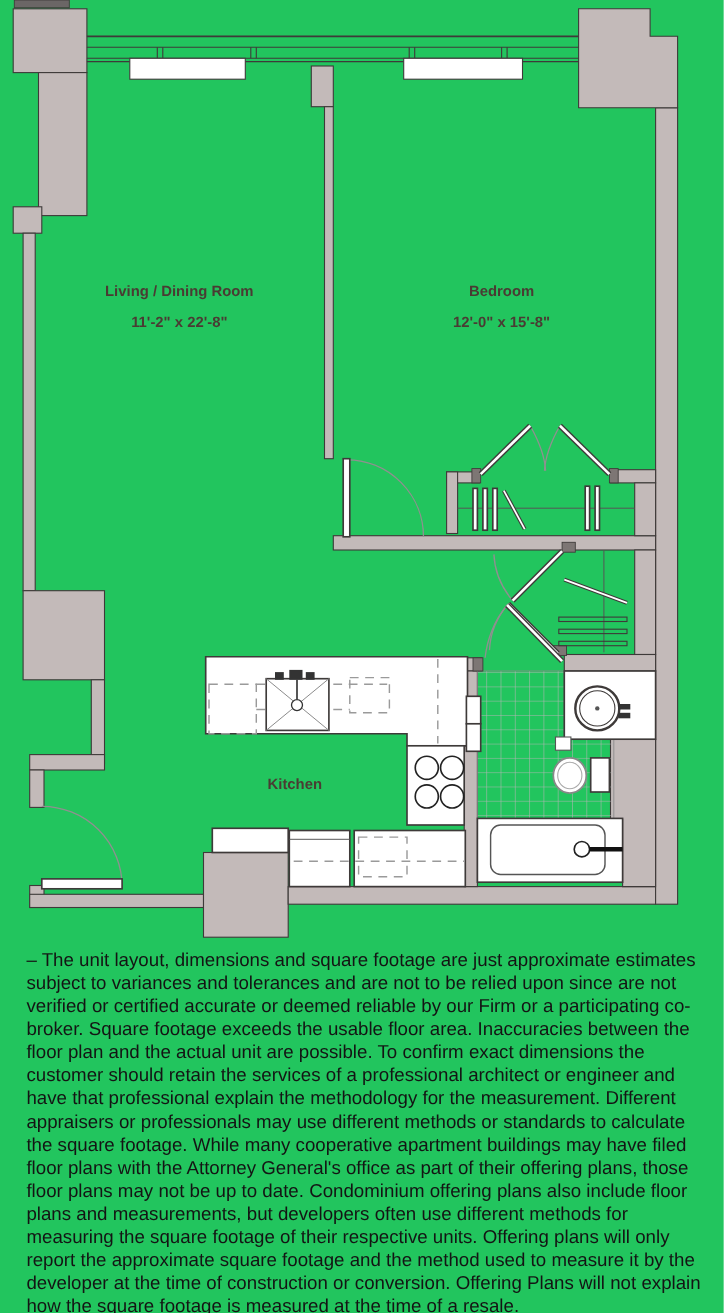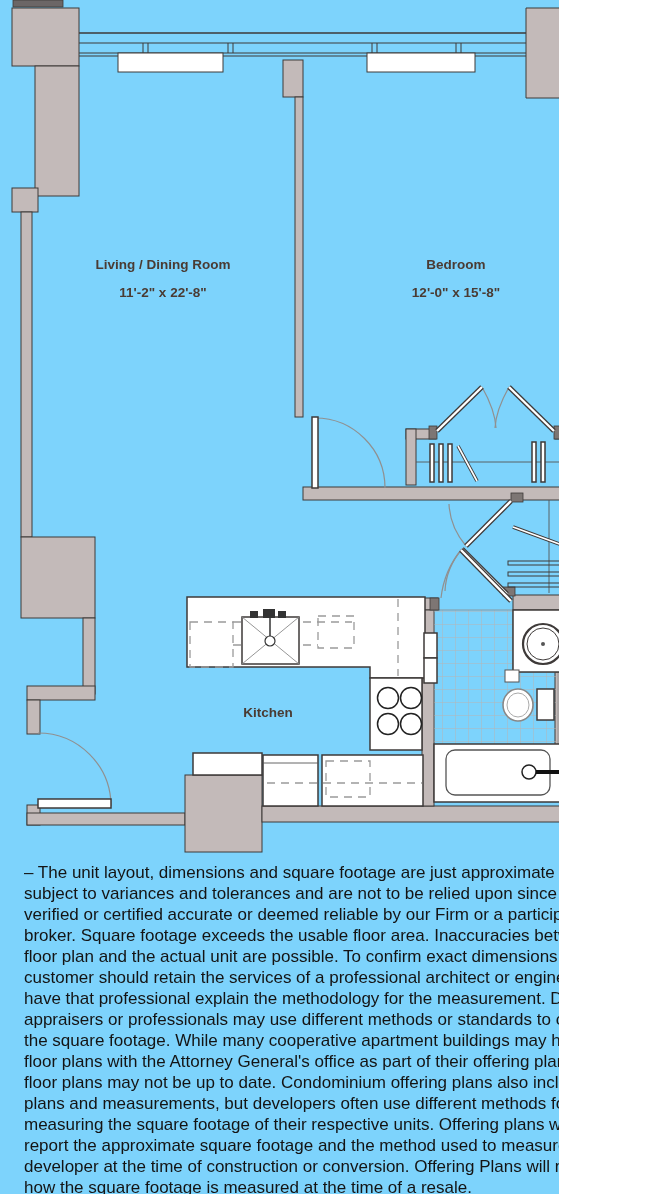--- a/index.html
+++ b/index.html
@@ -1,16 +1,16 @@
 <!DOCTYPE html>
 <html style="--wall-fill: #c3bab9; --wall-outline: #3e3a39; --label-color: #4a3b33; --arc-color: #909090;"><head>
 <meta charset="utf-8">
 <style>
   html,body{margin:0;padding:0;background:#fff;}
-  #page{position:relative;width:559px;height:1194px;background:#7dd3fc;overflow:hidden;
+  #page{position:relative;width:658px;height:1194px;background:#22c55e;overflow:hidden;
         font-family:"Liberation Sans", sans-serif;}
   #plan{position:absolute;left:0;top:0;}
   .wall{fill:var(--wall-fill);stroke:var(--wall-outline);stroke-width:1;}
   .stub{fill:#7d7674;stroke:var(--wall-outline);stroke-width:0.8;}
   .fixture{fill:#ffffff;stroke:var(--wall-outline);stroke-width:1.5;}
   .thinline{stroke:#555;stroke-width:0.9;fill:none;}
   .winline{stroke:#3e3a39;fill:none;}
   .arc{stroke:var(--arc-color);stroke-width:1.2;fill:none;}
   .dashed{stroke:#9a9a9a;stroke-width:1.3;fill:none;stroke-dasharray:8 6;}
   .panel-dark{stroke:#3e3a39;stroke-width:5;fill:none;}

